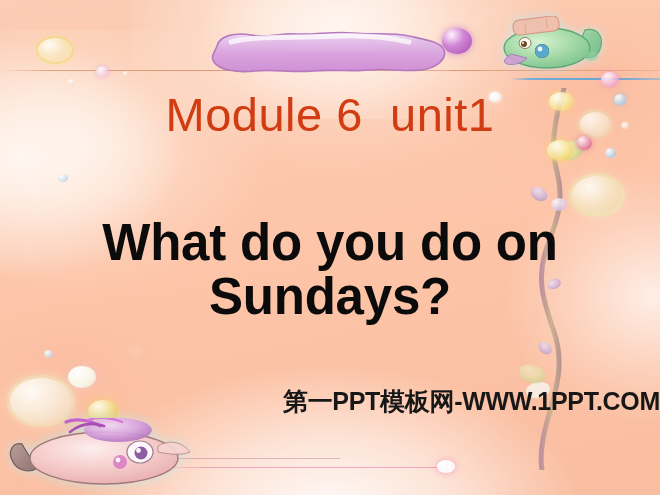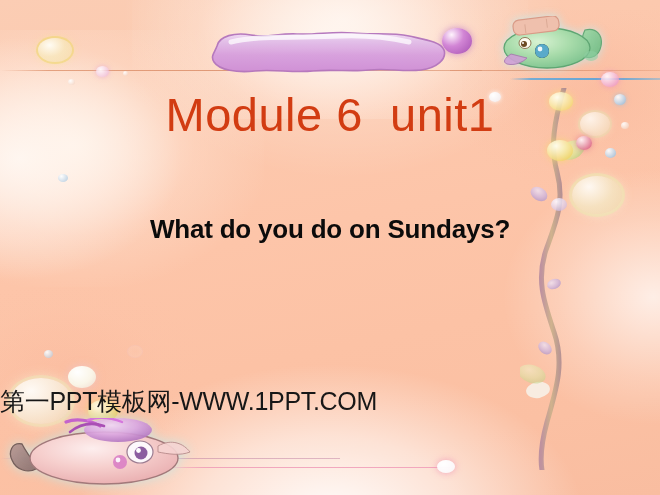--- a/index.html
+++ b/index.html
@@ -170,33 +170,33 @@
     line-height: 1.05;
   }
   .title-sub {
     position: absolute;
     left: 0;
     top: 216px;
     width: 660px;
     text-align: center;
     font-family: "Liberation Sans", sans-serif;
     font-weight: bold;
-    font-size: 26px;
+    font-size: 51px;
     letter-spacing: -0.2px;
     color: #0b0b0b;
     line-height: 1.05;
   }
   .watermark {
     position: absolute;
     left: 0;
     top: 388px;
     width: 660px;
-    text-align: left;
+    text-align: right;
     font-family: "Liberation Sans", sans-serif;
-    font-weight: normal;
+    font-weight: bold;
     font-size: 25px;
     letter-spacing: -0.3px;
     color: #171717;
     line-height: 1.1;
   }
 </style>
 </head>
 <body>
 
 <div id="slide">

